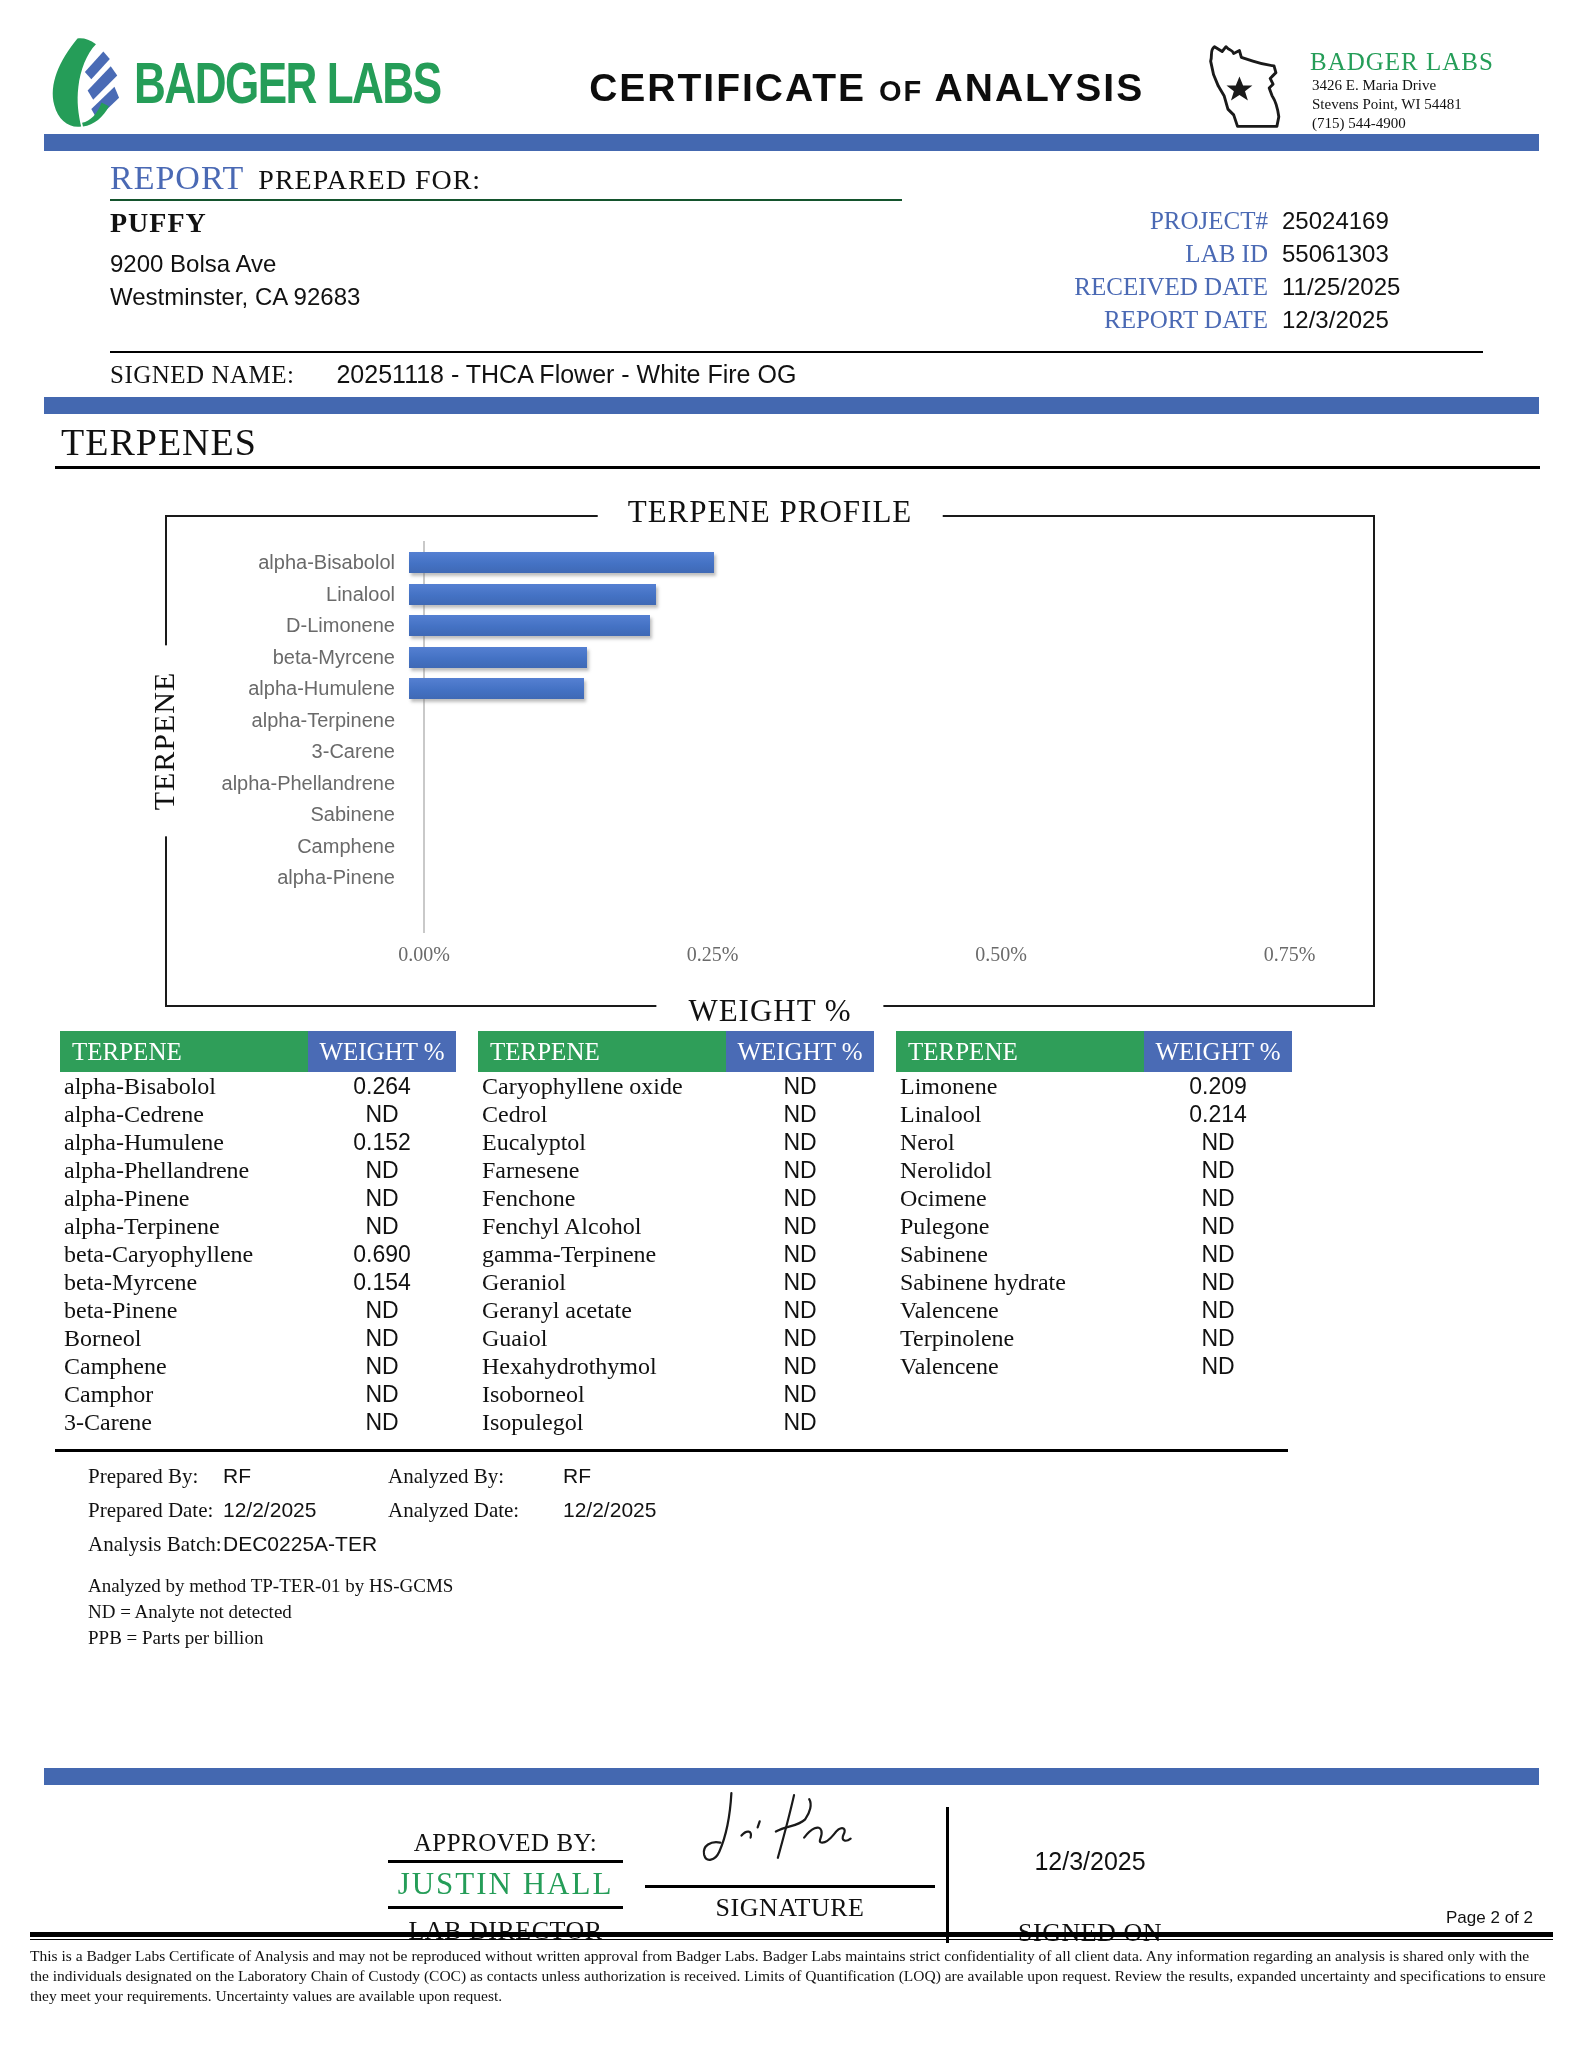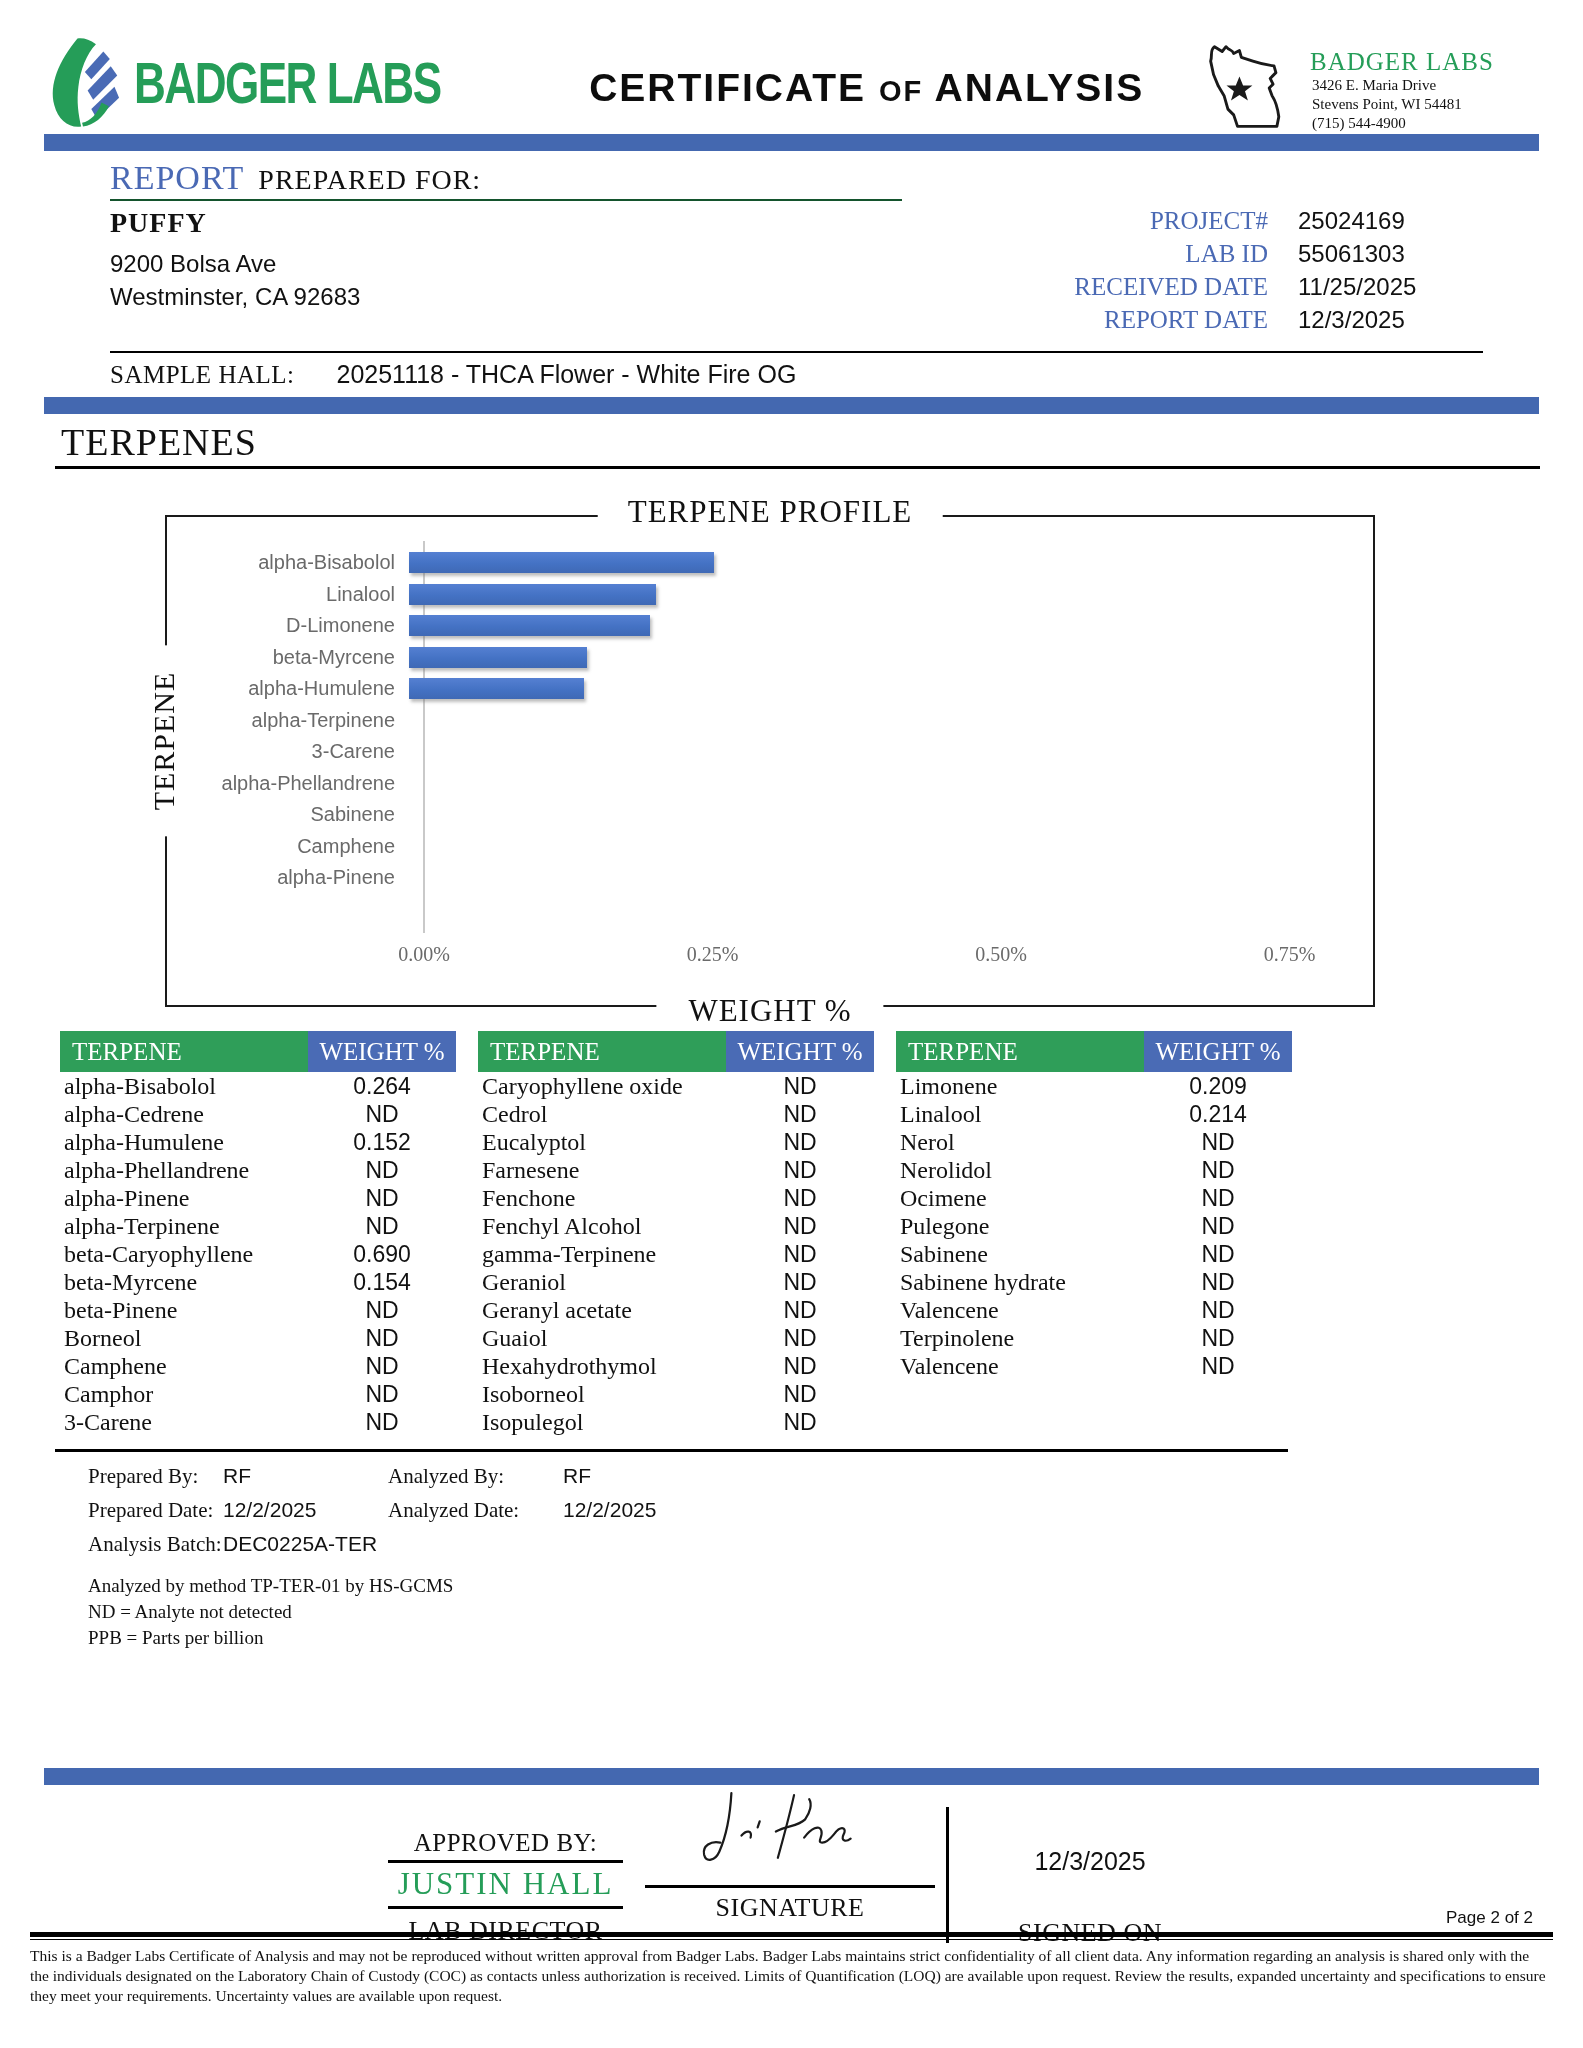--- a/index.html
+++ b/index.html
@@ -25,21 +25,21 @@
   
   .report-section { padding:8px 100px 0 110px; }
   .report-heading { width:792px; border-bottom:2px solid #14532d; padding-bottom:2px; white-space:nowrap; }
   .report-word { font-size:34px; color:#4a69b4; letter-spacing:1px; }
   .prepared-word { font-size:28px; letter-spacing:1px; padding-left:10px; }
   .report-cols { display:flex; margin-top:6px; }
   .client { flex:1; }
   .client-name { font-weight:bold; font-size:28px; letter-spacing:1px; margin-bottom:8px; }
   .client-addr { font-family:"Liberation Sans",sans-serif; font-size:24px; line-height:33px; }
   .meta { width:500px; }
-  .meta-row { display:flex; height:33px; align-items:baseline;gap:16px; }
+  .meta-row { display:flex; height:33px; align-items:baseline; }
   .meta-label { width:285px; text-align:right; color:#4a69b4; font-size:25px; }
   .meta-value { font-family:"Liberation Sans",sans-serif; font-size:24px; padding-left:14px; }
   .sample-row { border-top:2px solid #000; margin-top:12px; padding:7px 0 8px 0; display:flex; align-items:baseline; }
   .sample-label { font-size:25px; letter-spacing:.5px; }
   .sample-value { font-family:"Liberation Sans",sans-serif; font-size:25px; padding-left:42px; }
 
   
   .terpenes-heading { margin:6px 43px 0 55px; border-bottom:3px solid #000; padding:0 0 2px 6px;
                       font-size:38px; letter-spacing:1px; }
 
@@ -159,21 +159,21 @@
           <span class="meta-label">RECEIVED DATE</span>
           <span class="meta-value">11/25/2025</span>
         </div>
         <div class="meta-row">
           <span class="meta-label">REPORT DATE</span>
           <span class="meta-value">12/3/2025</span>
         </div>
       </div>
     </div>
     <div class="sample-row">
-      <span class="sample-label">SAMPLE HALL:</span>
+      <span class="sample-label">SIGNED NAME:</span>
       <span class="sample-value">20251118 - THCA Flower - White Fire OG</span>
     </div>
   </div>
 
   <div class="divider"></div>
 
   <div class="terpenes-heading">TERPENES</div>
 
   <div class="chart-frame">
     <div class="chart-title">TERPENE PROFILE</div>

